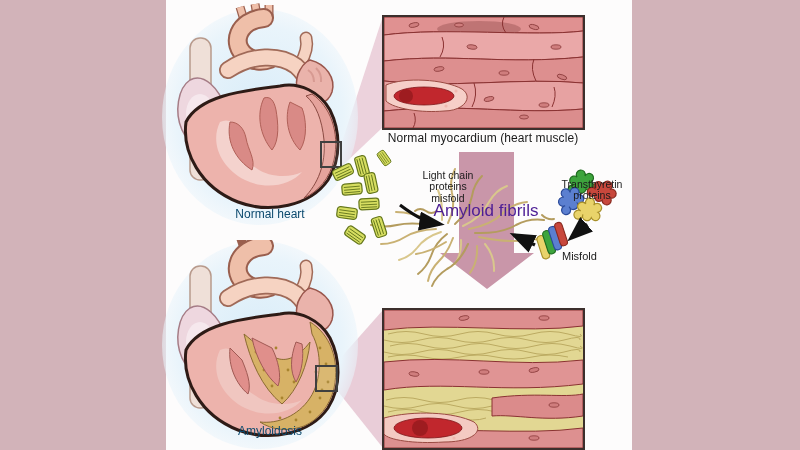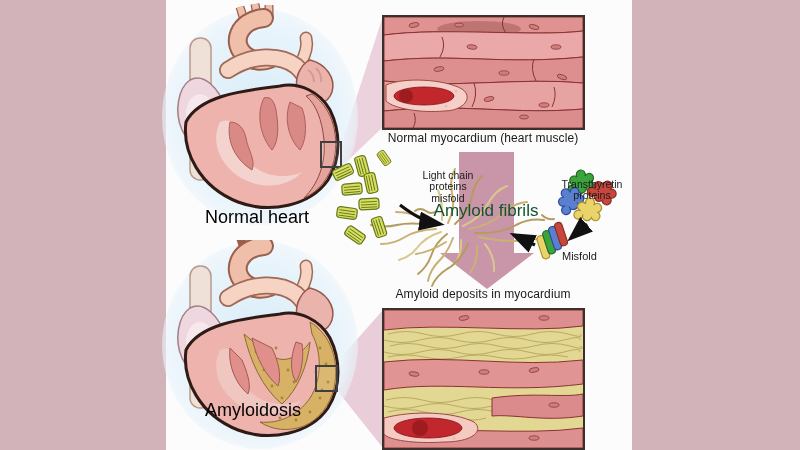--- a/index.html
+++ b/index.html
@@ -2,23 +2,23 @@
 <html><head>
 <meta charset="utf-8">
 <style>
   html,body{margin:0;padding:0;background:#888;}
   .canvas{position:relative;width:800px;height:450px;overflow:hidden;
           font-family:"Liberation Sans",sans-serif;background:#d2b3b9;}
   .panel{position:absolute;left:166px;top:0;width:466px;height:450px;background:#fdfcfc;}
   .abs{position:absolute;}
   svg{display:block;}
   .caption{position:absolute;color:#1a1a1a;font-size:12px;text-align:center;letter-spacing:0.1px;}
-  .heart-label{position:absolute;color:#000000;font-size:18px;}
+  .heart-label{position:absolute;color:#0c4a6e;font-size:12px;text-align:center;}
   .small-label{position:absolute;color:#1a1a1a;font-size:10.5px;line-height:1.08;text-align:center;}
-  .fibrils-label{position:absolute;color:#14532d;font-size:17px;text-align:center;}
+  .fibrils-label{position:absolute;color:#4c1d95;font-size:17px;text-align:center;}
   .misfold-label{position:absolute;color:#1a1a1a;font-size:11px;}
   .inset{position:absolute;border:2px solid #3c2f2c;background:#fff;box-sizing:content-box;}
 </style>
 </head>
 <body>
 
 <div class="canvas">
   <div class="panel"></div>
 
   <svg class="abs" style="left:0;top:0" width="800" height="450" viewBox="0 0 800 450">
@@ -296,16 +296,15 @@
 
   <div class="fibrils-label" style="left:428px;top:201px;width:116px;">Amyloid fibrils</div>
 
   <div class="small-label" style="left:550px;top:179px;width:84px;">
     <span>Transthyretin</span><br>
     <span>proteins</span>
   </div>
 
   <div class="misfold-label" style="left:562px;top:250px;">Misfold</div>
 
-  <div class="caption" style="left:378px;top:287px;width:210px;">Amyloid deposits in myocardium</div>
-
-  <div class="heart-label" style="left:205px;top:400px;width:130px;">Amyloidosis</div>
+
+  <div class="heart-label" style="left:205px;top:424px;width:130px;">Amyloidosis</div>
 </div>
 
 </body></html>

